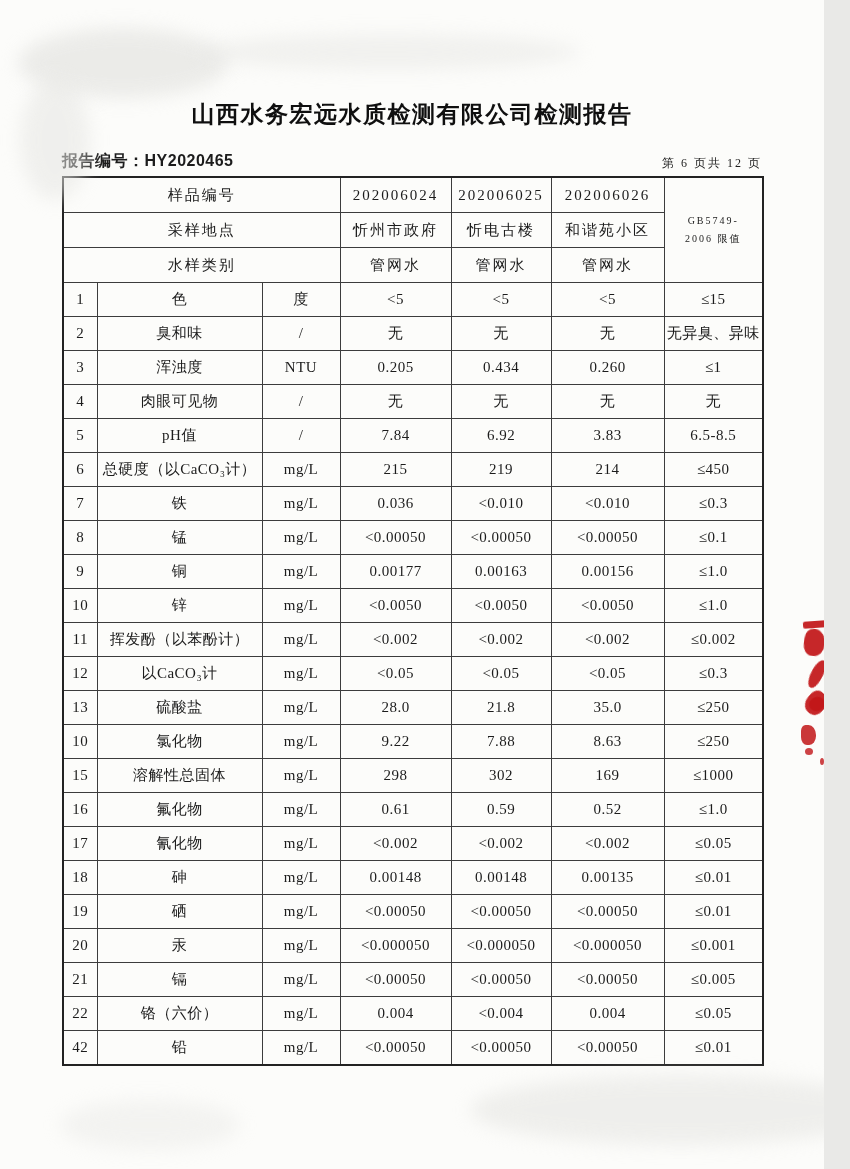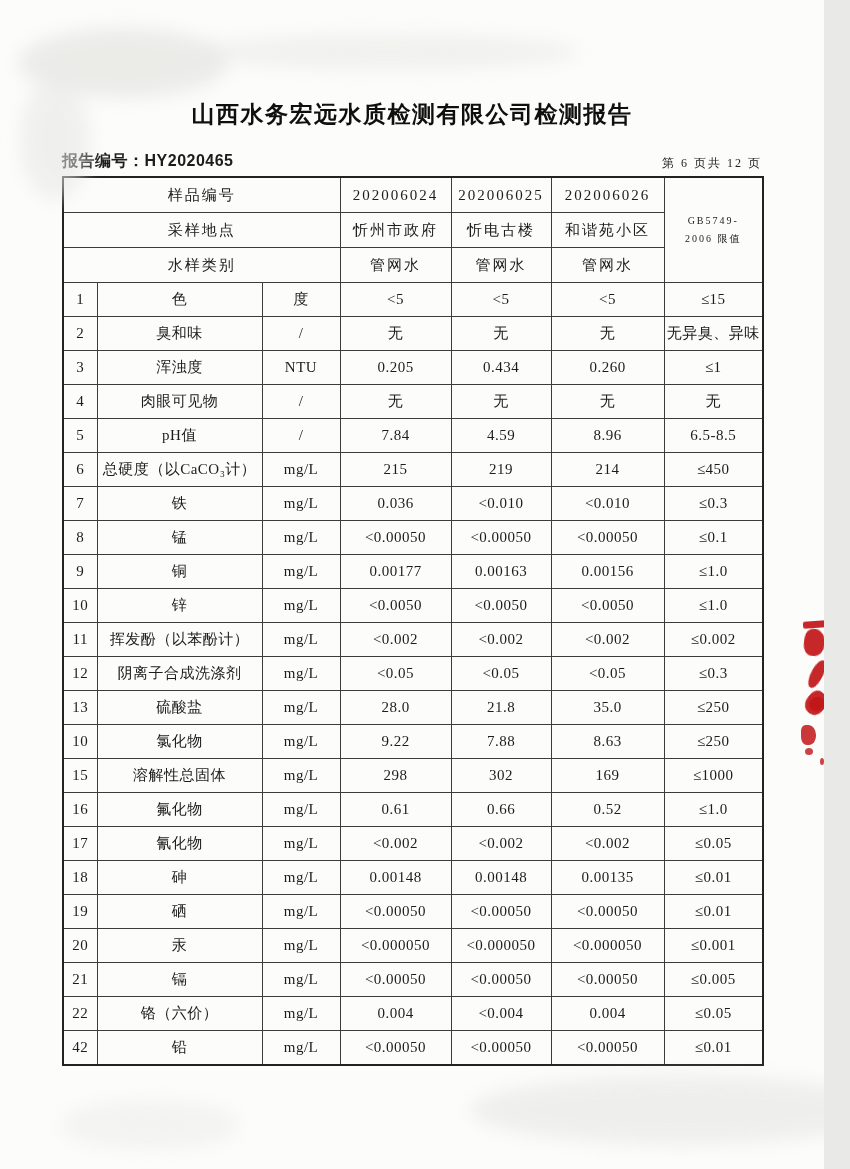--- a/index.html
+++ b/index.html
@@ -167,22 +167,22 @@
       <td>无</td>
       <td>无</td>
       <td>无</td>
     </tr>
 
     <tr>
       <td>5</td>
       <td class="name">pH值</td>
       <td>/</td>
       <td>7.84</td>
-      <td>4.59</td>
-      <td>8.96</td>
+      <td>6.92</td>
+      <td>3.83</td>
       <td>6.5-8.5</td>
     </tr>
 
     <tr>
       <td>6</td>
       <td class="name">总硬度（以CaCO₃计）</td>
       <td>mg/L</td>
       <td>215</td>
       <td>219</td>
       <td>214</td>
@@ -234,21 +234,21 @@
       <td class="name">挥发酚（以苯酚计）</td>
       <td>mg/L</td>
       <td>&lt;0.002</td>
       <td>&lt;0.002</td>
       <td>&lt;0.002</td>
       <td>≤0.002</td>
     </tr>
 
     <tr>
       <td>12</td>
-      <td class="name">阴离子合成洗涤剂</td>
+      <td class="name">以CaCO₃计</td>
       <td>mg/L</td>
       <td>&lt;0.05</td>
       <td>&lt;0.05</td>
       <td>&lt;0.05</td>
       <td>≤0.3</td>
     </tr>
 
     <tr>
       <td>13</td>
       <td class="name">硫酸盐</td>
@@ -277,21 +277,21 @@
       <td>302</td>
       <td>169</td>
       <td>≤1000</td>
     </tr>
 
     <tr>
       <td>16</td>
       <td class="name">氟化物</td>
       <td>mg/L</td>
       <td>0.61</td>
-      <td>0.66</td>
+      <td>0.59</td>
       <td>0.52</td>
       <td>≤1.0</td>
     </tr>
 
     <tr>
       <td>17</td>
       <td class="name">氰化物</td>
       <td>mg/L</td>
       <td>&lt;0.002</td>
       <td>&lt;0.002</td>

